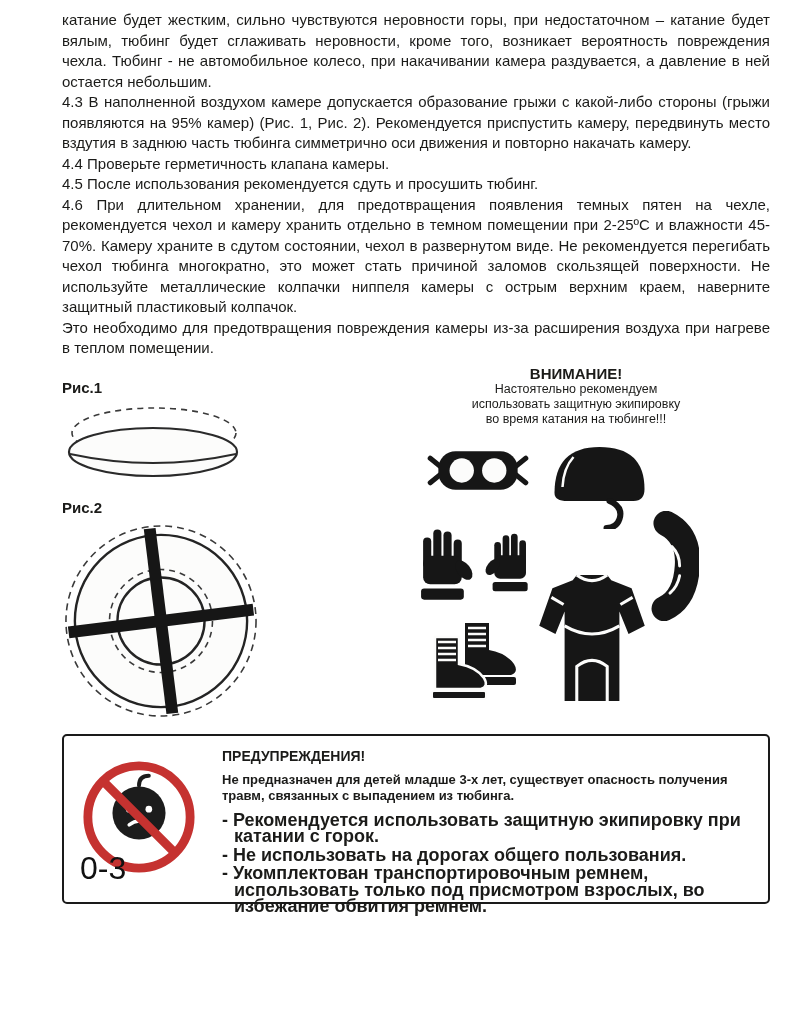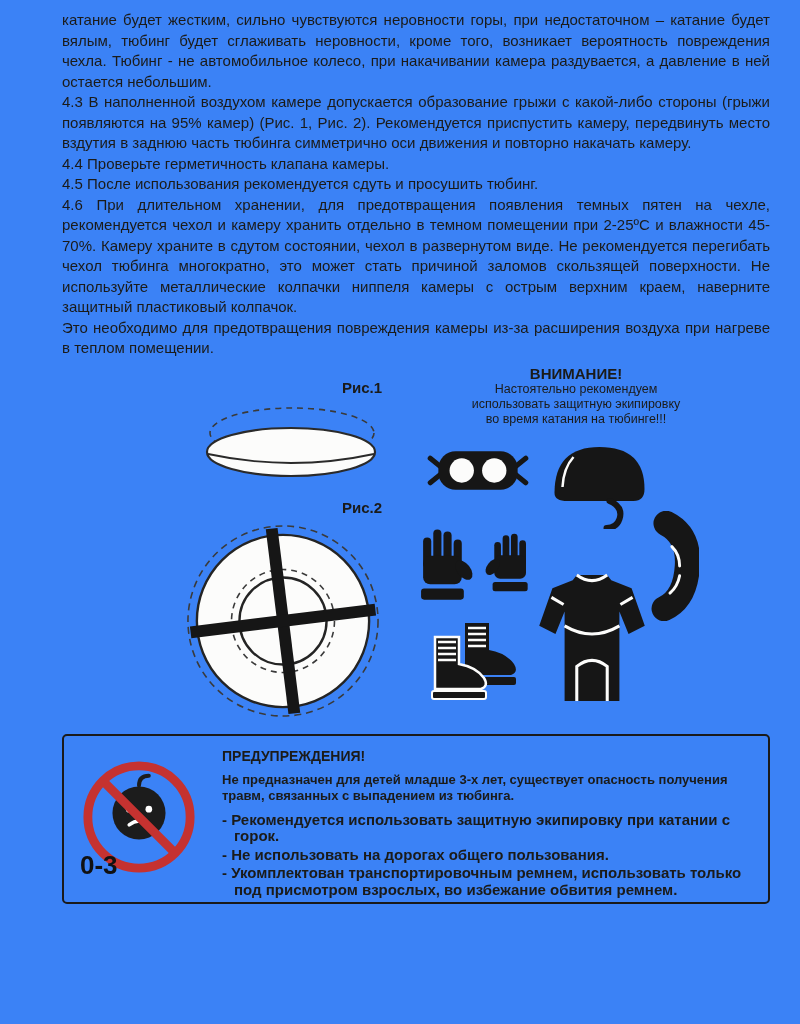--- a/index.html
+++ b/index.html
@@ -1,48 +1,48 @@
 <!DOCTYPE html>
 <html><head>
 <meta charset="utf-8">
 <style>
   html,body{margin:0;padding:0}
   body{width:800px;height:1024px;background:#e8e6e2;font-family:"Liberation Sans",sans-serif}
-  .page{width:800px;height:1024px;background:#3b82f6;color:#1b1b19;padding:10px 30px 8px 62px;
+  .page{width:800px;height:1024px;background:#ffffff;color:#1b1b19;padding:10px 30px 8px 62px;
         box-sizing:border-box;overflow:hidden}
   .para{font-size:15px;line-height:20.5px;text-align:justify;margin:0}
   .para b{font-weight:normal}
   .para.gap{margin-top:10px}
   .para.indent{text-indent:24px}
 
   .figures{display:flex;margin-top:4px}
-  .fig-col{width:320px;text-align:right;padding-top:16px;flex:0 0 320px}
+  .fig-col{width:320px;text-align:left;padding-top:16px;flex:0 0 320px}
   .fig-label{font-weight:bold;font-size:15px;margin:0 0 6px}
   .fig-label.fig2{margin-top:9px}
   .equip-col{flex:1;text-align:center;padding-top:2px}
   .equip-title{font-weight:bold;font-size:15px}
   .equip-line{font-size:12.5px;line-height:15px}
   .equip-icons{position:relative;width:330px;height:274px;margin:8px auto 0}
   .equip-icons svg{position:absolute;display:block}
   .g-goggles{left:14px;top:4px}
   .g-helmet{left:136px;top:2px}
   .g-gloves{left:6px;top:84px}
   .g-kneepad{left:226px;top:76px}
   .g-boots{left:12px;top:182px}
   .g-jacket{left:118px;top:134px}
 
   .warnbox{border:2.5px solid #1a1a1a;border-radius:5px;margin-top:10px;display:flex;
            padding:10px 12px 8px 10px;height:170px;box-sizing:border-box}
   .sign-col{position:relative;width:142px;flex:0 0 142px}
   .sign-col svg{position:absolute;left:6px;top:12px}
-  .age{position:absolute;left:6px;top:104px;font-size:26px;font-weight:bold;color:#111}
+  .age{position:absolute;left:6px;top:104px;font-size:32px;font-weight:normal;color:#111}
   .warn-content{flex:1;padding-left:6px}
   .warn-title{font-weight:bold;font-size:14px;margin:2px 0 8px}
   .warn-intro{font-size:13px;font-weight:600;line-height:16.5px;margin-bottom:7px}
-  .warn-item{font-size:15px;font-weight:600;line-height:16.5px;padding-left:12px;text-indent:-12px;margin-top:2px}
+  .warn-item{font-size:18px;font-weight:600;line-height:16.5px;padding-left:12px;text-indent:-12px;margin-top:2px}
 </style>
 </head>
 <body>
 
 <div class="page">
 
   <p class="para"><b></b><span>катание будет жестким, сильно чувствуются неровности горы, при недостаточном – катание будет вялым, тюбинг будет сглаживать неровности, кроме того, возникает вероятность повреждения чехла. Тюбинг - не автомобильное колесо, при накачивании камера раздувается, а давление в ней остается небольшим.</span></p>
   <p class="para"><b>4.3</b><span> В наполненной воздухом камере допускается образование грыжи с какой-либо стороны (грыжи появляются на 95% камер) (Рис. 1, Рис. 2). Рекомендуется приспустить камеру, передвинуть место вздутия в заднюю часть тюбинга симметрично оси движения и повторно накачать камеру.</span></p>
   <p class="para"><b>4.4</b><span> Проверьте герметичность клапана камеры.</span></p>
   <p class="para"><b>4.5</b><span> После использования рекомендуется сдуть и просушить тюбинг.</span></p>

